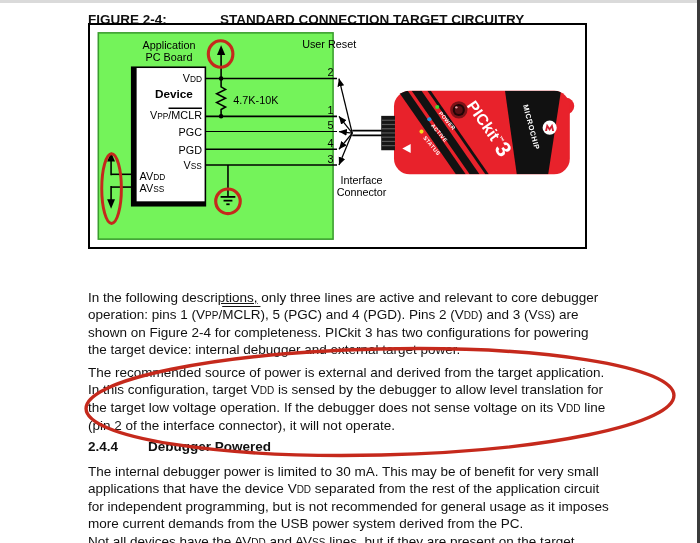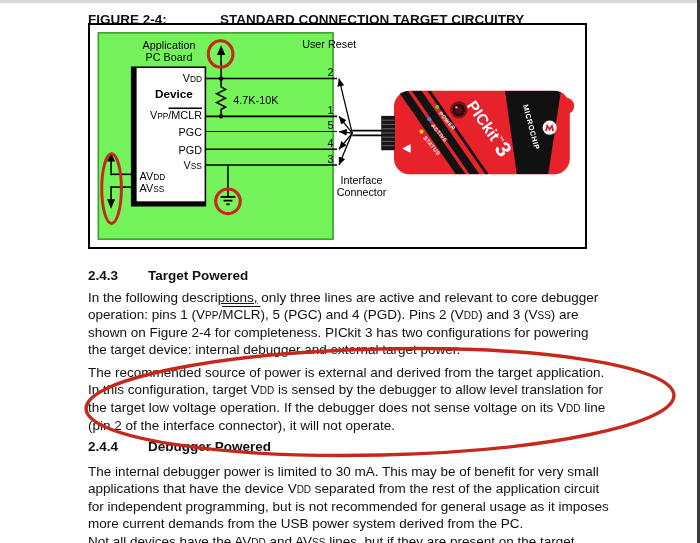--- a/index.html
+++ b/index.html
@@ -180,23 +180,20 @@
             <line x1="382.5" y1="132.9" x2="396" y2="132.9"></line>
             <line x1="382.5" y1="137.2" x2="396" y2="137.2"></line>
             <line x1="382.5" y1="141.5" x2="396" y2="141.5"></line>
             <line x1="382.5" y1="145.8" x2="396" y2="145.8"></line>
           </g>
         </g>
       </g>
     </svg>
   </div>
 
-  <div class="heading" style="top:268px">
-    <span class="h-num">2.4.3</span><span>Target Powered</span>
-  </div>
 
   <div class="para" style="top:289px"><span>In the following descri</span><span class="seg-under">ptions,</span><span> only three lines are active and relevant to core debugger</span><br><span>operation: pins 1 (V</span><span class="seg-sub">PP</span><span>/</span><span class="seg-over">MCLR</span><span>), 5 (PGC) and 4 (PGD). Pins 2 (V</span><span class="seg-sub">DD</span><span>) and 3 (V</span><span class="seg-sub">SS</span><span>) are</span><br><span>shown on Figure 2-4 for completeness. PICkit 3 has two configurations for powering</span><br><span>the target device: internal debugger and external target power.</span></div>
   <div class="para" style="top:364px"><span>The recommended source of power is external and derived from the target application.</span><br><span>In this configuration, target V</span><span class="seg-sub">DD</span><span> is sensed by the debugger to allow level translation for</span><br><span>the target low voltage operation. If the debugger does not sense voltage on its V</span><span class="seg-sub">DD</span><span> line</span><br><span>(pin 2 of the interface connector), it will not operate.</span></div>
 
   <div class="heading" style="top:439px">
     <span class="h-num">2.4.4</span><span>Debugger Powered</span>
   </div>
 
   <div class="para" style="top:463px"><span>The internal debugger power is limited to 30 mA. This may be of benefit for very small</span><br><span>applications that have the device V</span><span class="seg-sub">DD</span><span> separated from the rest of the application circuit</span><br><span>for independent programming, but is not recommended for general usage as it imposes</span><br><span>more current demands from the USB power system derived from the PC.</span></div>
   <div class="para" style="top:533px"><span>Not all devices have the AV</span><span class="seg-sub">DD</span><span> and AV</span><span class="seg-sub">SS</span><span> lines, but if they are present on the target</span></div>

